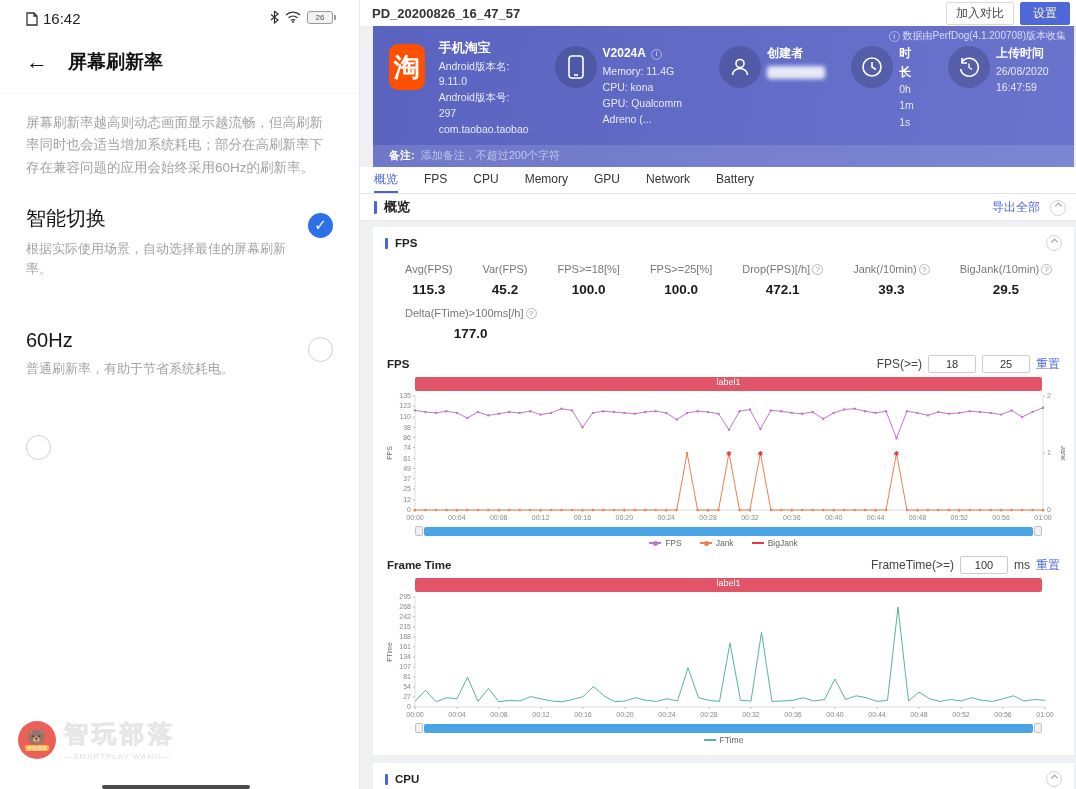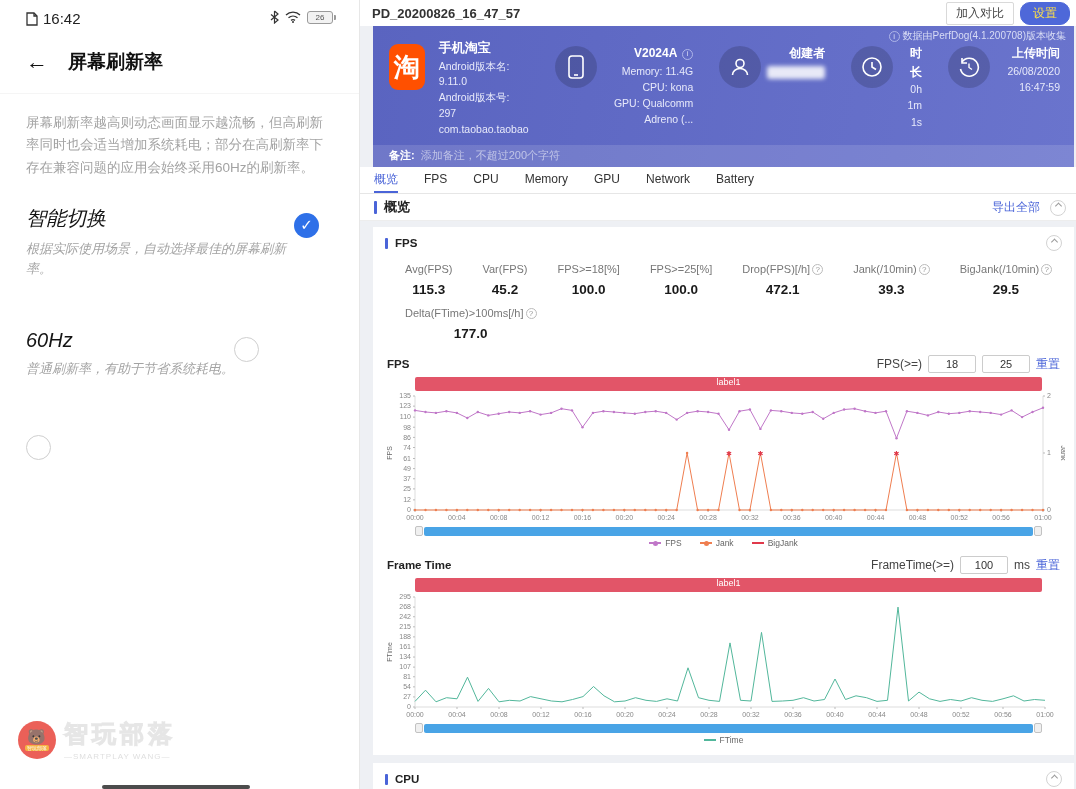--- a/index.html
+++ b/index.html
@@ -11,48 +11,48 @@
   .left { position:relative; width:360px; height:789px; background:#fff; border-right:1px solid #e7e7e7; flex:0 0 360px; }
   .statusbar { display:flex; justify-content:space-between; align-items:flex-start; padding:10px 26px 0 26px; }
   .status-left { display:flex; align-items:center; gap:5px; font-size:15px; color:#222; }
   .status-right { display:flex; align-items:center; gap:6px; }
   .battery { position:relative; width:26px; height:13px; border:1px solid #9a9a9a; border-radius:3px; font-size:8px; color:#555; display:flex; align-items:center; justify-content:center; background:#f2f2f2; }
   .battery:after { content:""; position:absolute; right:-4px; top:3px; width:2px; height:5px; background:#9a9a9a; border-radius:0 1px 1px 0; }
   .page-header { display:flex; align-items:center; gap:20px; padding:22px 26px 10px 26px; }
   .back-arrow { font-size:22px; color:#111; line-height:1; cursor:pointer; }
   .page-title { font-size:19px; font-weight:bold; color:#111; }
   .desc { padding:18px 26px 0 26px; font-size:13.5px; line-height:1.65; color:#a3a3a3; border-top:1px solid #f5f5f5; margin-top:8px; }
-  .opt-row { display:flex; align-items:flex-start; padding:26px 26px 0 26px;font-style:italic; }
+  .opt-row { display:flex; justify-content:space-between; align-items:flex-start; padding:26px 26px 0 26px; }
   .opt-title { font-size:20px; color:#141414; margin-bottom:7px; }
   .opt-desc { font-size:13px; color:#a3a3a3; line-height:1.55; max-width:268px; }
   .radio { width:25px; height:25px; border-radius:50%; border:1.5px solid #cfcfcf; margin-top:8px; flex:0 0 25px; }
   .radio.checked { border:none; background:#2e70e8; display:flex; align-items:center; justify-content:center; color:#fff; font-size:15px; font-weight:bold; }
   .watermark { position:absolute; left:18px; bottom:28px; display:flex; align-items:center; gap:8px; opacity:.85; }
   .wm-logo { width:38px; height:38px; border-radius:50%; background:#e8453c; display:flex; align-items:center; justify-content:center; flex-direction:column; }
   .wm-face { font-size:15px; line-height:1; }
   .wm-tag { font-size:5px; color:#fff; background:#f5a623; border-radius:2px; padding:0 2px; margin-top:1px; }
   .wm-cn { font-size:24px; font-weight:bold; letter-spacing:4px; color:#f1f1f1; -webkit-text-stroke:1px #e2e2e2; color:transparent; }
   .wm-en { font-size:8px; color:#d9d9d9; letter-spacing:1px; margin-top:2px; }
   .gesture-bar { position:absolute; left:102px; bottom:0; width:148px; height:4px; background:#4c4c4c; border-radius:2px; }
 
   
   .right { width:716px; height:789px; background:#eef0f4; overflow:hidden; }
   .topbar { display:flex; justify-content:space-between; align-items:center; background:#fff; height:26px; padding:0 6px 0 12px; }
   .case-title { font-size:13px; font-weight:bold; color:#333; }
   .topbar-btns { display:flex; gap:6px; }
   .btn-plain { font-size:12px; color:#444; background:#fff; border:1px solid #d9d9d9; border-radius:2px; padding:2px 9px; cursor:pointer; }
-  .btn-primary { font-size:12px; color:#fde047; background:#4e68d9; border:1px solid #4e68d9; border-radius:10px; padding:2px 12px; cursor:pointer; }
+  .btn-primary { font-size:12px; color:#fef9c3; background:#4e68d9; border:1px solid #4e68d9; border-radius:2px; padding:2px 12px; cursor:pointer; }
 
   .dev-header { position:relative; margin:0 2px 0 13px; background:linear-gradient(100deg,#5a64c0,#6a74cd); color:#fff; }
   .dev-main { display:flex; align-items:flex-start; padding:12px 14px 8px 16px; gap:14px; }
   .notice { position:absolute; top:3px; right:8px; font-size:10px; color:#d8dcf5; display:flex; align-items:center; gap:3px; }
   .app-icon { width:46px; height:46px; border-radius:9px; background:#ff5000; display:flex; align-items:center; justify-content:center; font-size:26px; font-weight:bold; color:#fff; margin-top:6px; }
   .app-meta { font-size:10.5px; line-height:1.5; color:#e7e9fa; }
   .app-name { font-size:13px; font-weight:bold; color:#fff; margin-bottom:1px; }
-  .hdr-group { display:flex; gap:6px; margin-left:12px;text-align:right; }
+  .hdr-group { display:flex; gap:6px; margin-left:12px; }
   .hdr-circle { width:42px; height:42px; border-radius:50%; background:rgba(0,0,0,.16); display:flex; align-items:center; justify-content:center; margin-top:8px; flex:0 0 42px; }
   .hdr-meta { font-size:10.5px; line-height:1.55; color:#e7e9fa; padding-top:6px; }
   .hdr-title { font-size:12px; font-weight:bold; color:#fff; }
   .blur-name { display:inline-block; width:58px; height:13px; background:rgba(255,255,255,.85); border-radius:3px; filter:blur(2px); margin-top:3px; }
   .note-strip { background:rgba(255,255,255,.13); font-size:11px; padding:3px 16px 4px 16px; color:rgba(255,255,255,.55); }
   .note-strip b { color:#fff; font-weight:bold; margin-right:6px; }
 
   .tabs { display:flex; gap:26px; background:#fff; padding:0 14px; border-bottom:1px solid #e6e6e6; height:27px; align-items:stretch; }
   .tab { font-size:12px; color:#333; display:flex; align-items:center; cursor:pointer; border-bottom:2px solid transparent; }
   .tab.active { color:#4a64d8; border-bottom-color:#4a64d8; }

